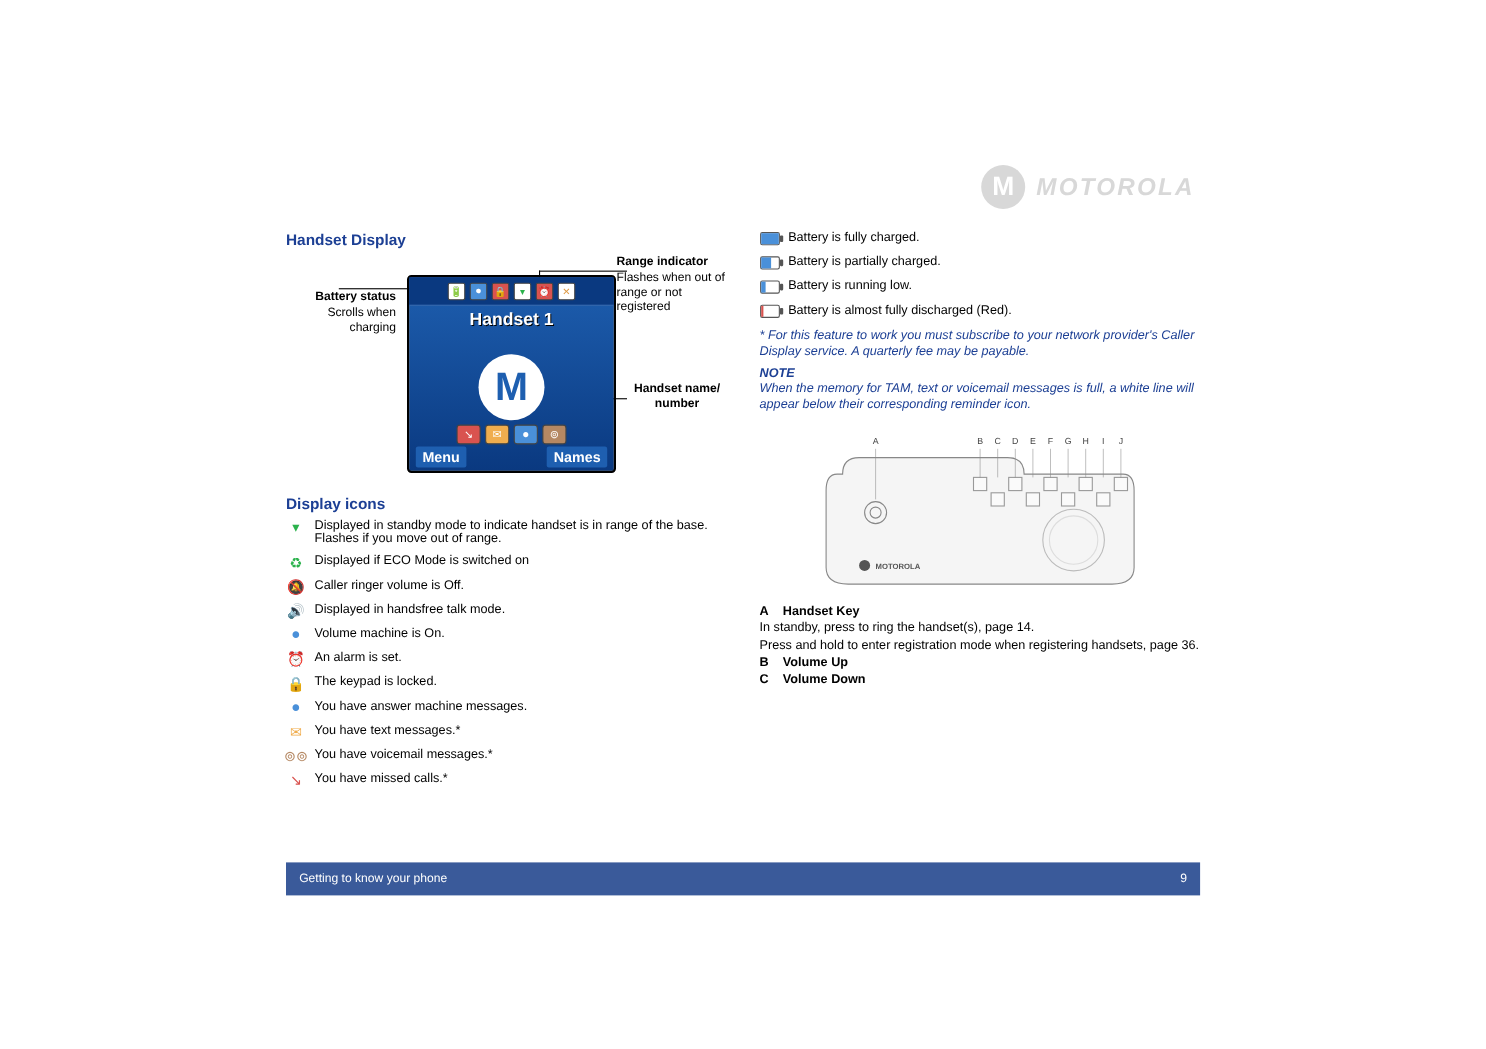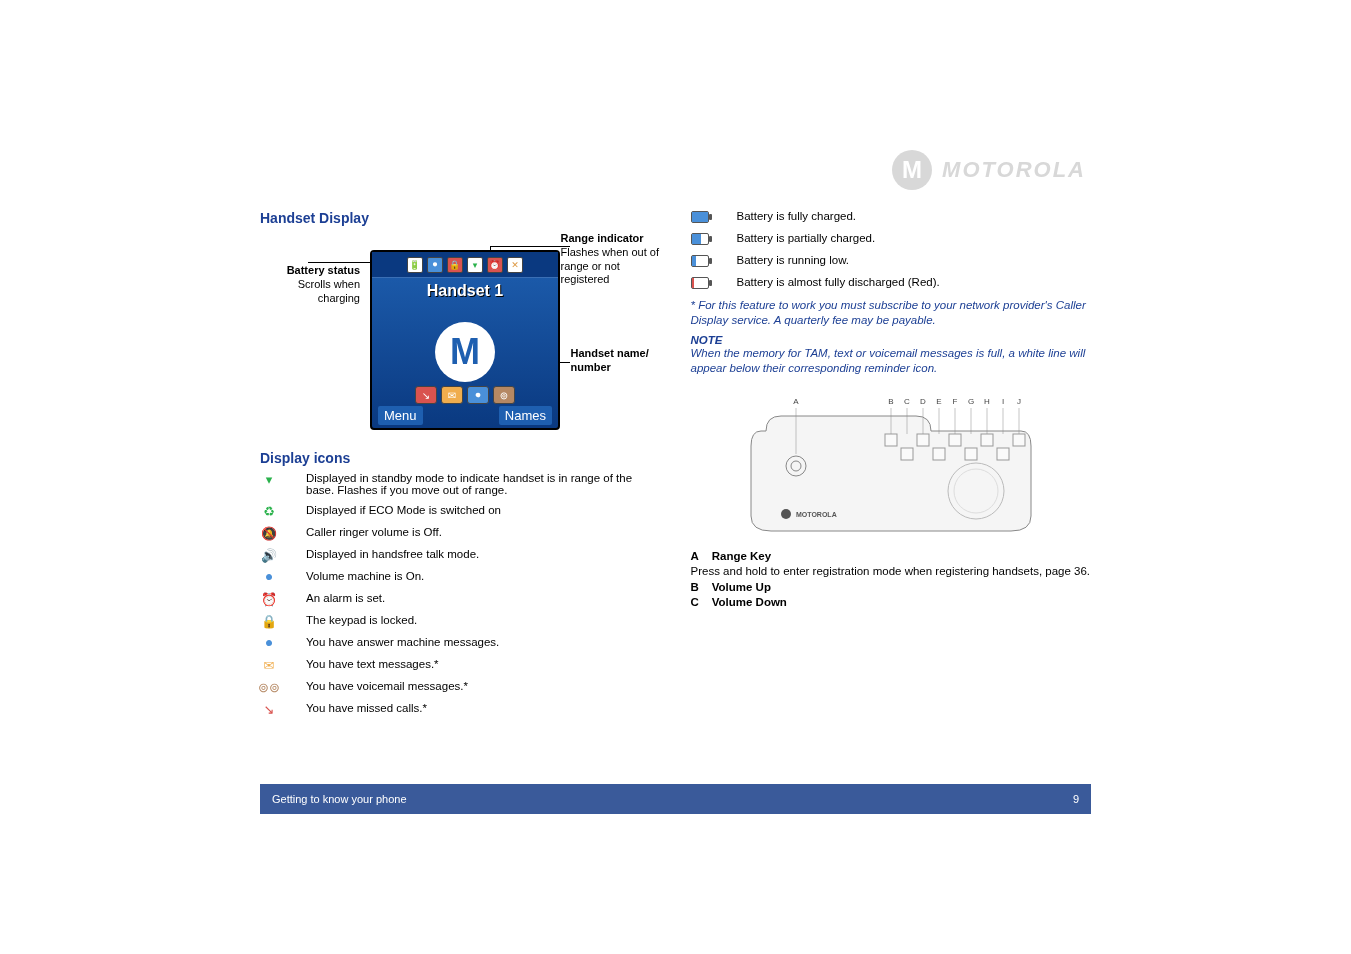--- a/index.html
+++ b/index.html
@@ -134,21 +134,21 @@
     position: absolute;
     bottom: 0;
     left: 0; right: 0;
     display: flex;
     justify-content: space-between;
     padding: 0 6px 3px;
   }
   .softkey {
     background: #1e5fb0;
     color: #fff;
-    font-weight: normal;
+    font-weight: bold;
     padding: 2px 6px;
     border-radius: 2px;
     font-size: 13px;
   }
   .callout {
     position: absolute;
     font-size: 11px;
     line-height: 1.25;
   }
   .callout b { display: block; }
@@ -158,21 +158,21 @@
     height: 1px;
   }
   .callout-line-v {
     position: absolute;
     background: #000;
     width: 1px;
   }
   .icon-row {
     display: flex;
     align-items: flex-start;
-    gap: 28px;
+    gap: 8px;
     margin-bottom: 8px;
     font-size: 11.5px;
   }
   .icon-row .ico {
     width: 18px;
     height: 14px;
     flex-shrink: 0;
     display: flex;
     align-items: center;
     justify-content: center;
@@ -241,21 +241,21 @@
       </div>
       <div class="callout-line" style="left:48px;top:30px;width:82px;"></div>
 
       <div class="callout" style="right:0;top:0;width:100px;">
         <b>Range indicator</b>
         <span>Flashes when out of range or not registered</span>
       </div>
       <div class="callout-line" style="left:230px;top:14px;width:80px;"></div>
       <div class="callout-line-v" style="left:230px;top:14px;height:16px;"></div>
 
-      <div class="callout" style="right:0;top:115px;width:90px;">
+      <div class="callout" style="right:0;top:115px;width:90px;text-align:center;">
         <b>Handset name/ number</b>
       </div>
       <div class="callout-line" style="left:270px;top:130px;width:40px;"></div>
       <div class="callout-line-v" style="left:270px;top:50px;height:80px;"></div>
       <div class="callout-line" style="left:250px;top:50px;width:20px;"></div>
 
       <div class="phone-screen">
         <div class="phone-top-icons">
           <span class="mini-ico" style="background:#fff">🔋</span>
           <span class="mini-ico" style="background:#4a90d9;color:#fff">⏺</span>
@@ -414,21 +414,22 @@
             <line x1="246" y1="22" x2="246" y2="48" stroke="#888" stroke-width="0.5"></line>
             <text x="262" y="18">I</text>
             <line x1="262" y1="22" x2="262" y2="48" stroke="#888" stroke-width="0.5"></line>
             <text x="278" y="18">J</text>
             <line x1="278" y1="22" x2="278" y2="48" stroke="#888" stroke-width="0.5"></line>
           </g>
       </svg>
     </div>
 
     <div class="key-list">
-      <span class="kl"><b>A</b> <b style="width:auto">Range Key</b></span>
+      <span class="kl"><b>A</b> <b style="width:auto">Handset Key</b></span>
+      <span class="kl">In standby, press to ring the handset(s), page 14.</span>
       <span class="kl">Press and hold to enter registration mode when registering handsets, page 36.</span>
       <span class="kl"><b>B</b> <b style="width:auto">Volume Up</b></span>
       <span class="kl"><b>C</b> <b style="width:auto">Volume Down</b></span>
     </div>
   </div>
 </div>
 
 <div class="footer">
   <span>Getting to know your phone</span>
   <span>9</span>

